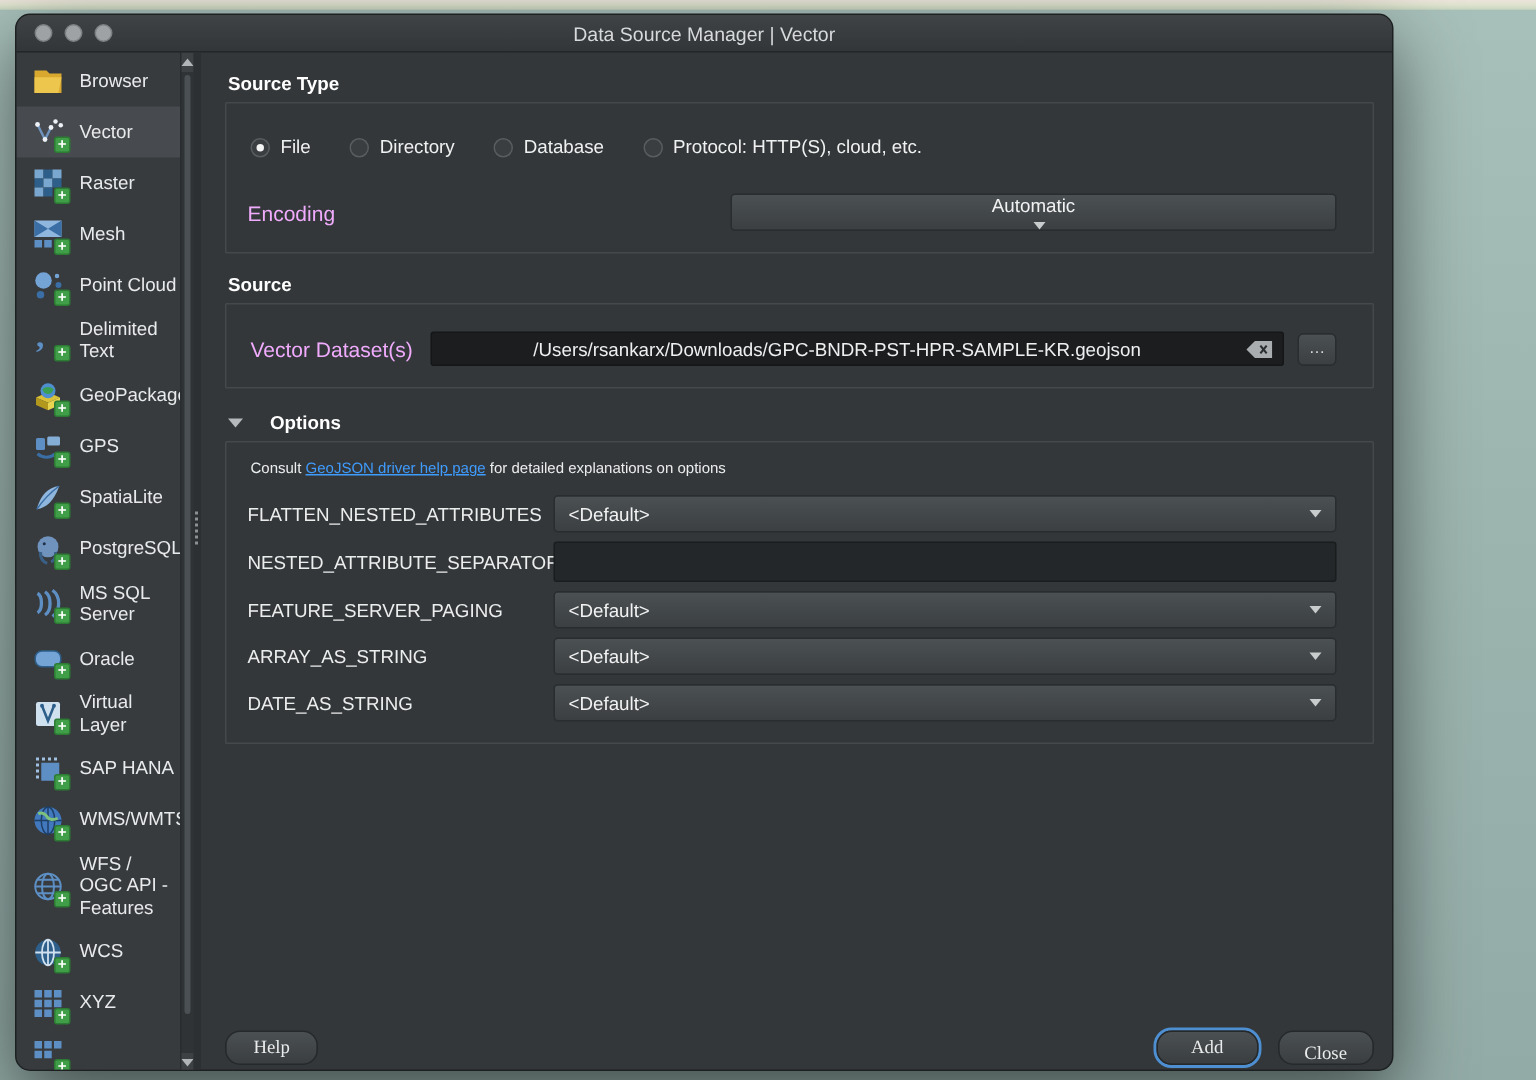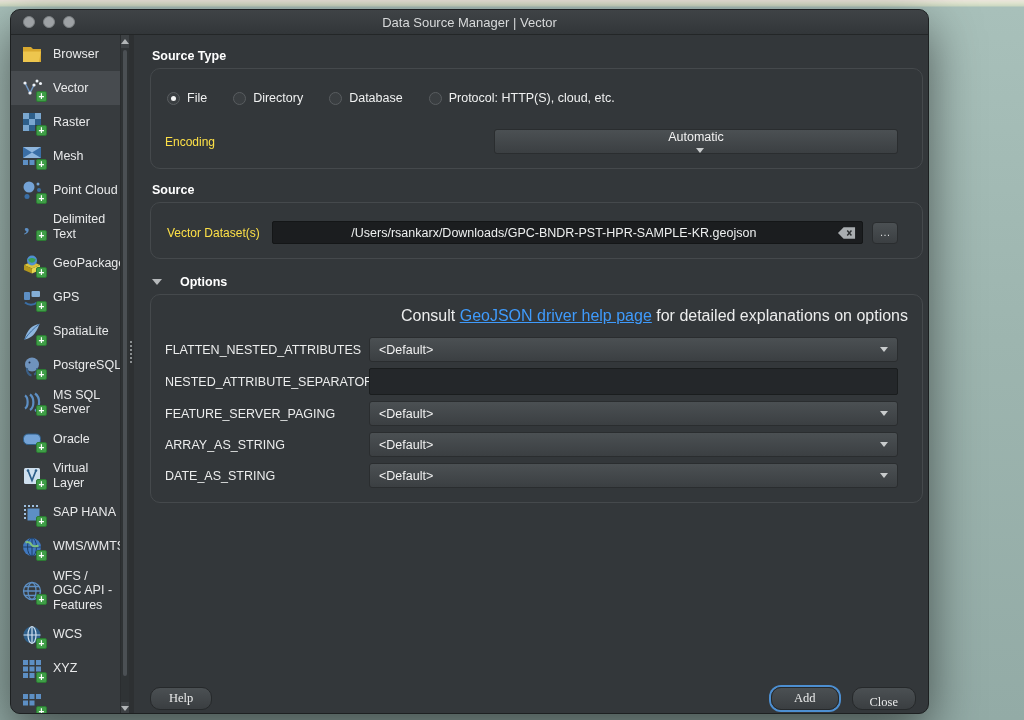--- a/index.html
+++ b/index.html
@@ -37,50 +37,50 @@
   .sb-thumb{flex:1;margin:2px 2px 26px 2px;background:#4b5054;border-radius:2px;}
 
   .splitter{width:5px;background:#2d3032;position:relative;}
   .grip{position:absolute;left:1px;top:306px;width:2px;height:2px;background:#8c9092;
     box-shadow:0 4px #8c9092,0 8px #8c9092,0 12px #8c9092,0 16px #8c9092,0 20px #8c9092;}
 
   
   .main{flex:1;position:relative;padding:0 2px 0 16px;box-sizing:border-box;}
   .gb-title{color:#fff;font-size:12.5px;font-weight:bold;margin:14px 0 5px 2px;}
   .gb-title.inline{margin:0;}
-  .groupbox{border:1px solid #45494c;border-radius:10px;padding:16px 14px 14px 14px;margin-right:3px;}
+  .groupbox{border:1px solid #45494c;border-radius:1px;padding:16px 14px 14px 14px;margin-right:10px;}
 
   .radio-row{display:flex;align-items:center;gap:26px;margin:6px 0 0 2px;}
   .radio{display:flex;align-items:center;gap:7px;}
   .radio-circle{width:13px;height:13px;border-radius:50%;background:#3a3e41;border:1px solid #595d60;
     box-sizing:border-box;position:relative;flex:0 0 auto;}
   .radio-circle.checked::after{content:"";position:absolute;left:3px;top:3px;width:5px;height:5px;border-radius:50%;background:#f3f4f4;}
   .radio-label{color:#f0f1f1;font-size:12.5px;}
 
   .enc-row{display:flex;align-items:center;margin-top:24px;}
-  .lbl{color:#fde047;font-size:12px;}
+  .lbl{color:#f0abfc;font-size:14px;}
 
   .dropdown{height:25px;background:linear-gradient(#4b5053,#3b3f42);border:1px solid #2a2d2f;
     border-radius:3px;display:flex;align-items:center;padding:0 9px;box-sizing:border-box;}
   .dd-val{color:#f2f2f2;font-size:12.5px;flex:1;}
   .chev{width:0;height:0;border-left:4px solid transparent;border-right:4px solid transparent;border-top:5px solid #c9cccd;margin-left:8px;}
   .enc-dd{margin-left:auto;width:404px;margin-right:10px;flex-direction:column;}
 
   .ds-row{display:flex;align-items:center;margin:2px 0 2px 2px;}
   .textfield{height:23px;background:#1b1d1f;border:1px solid #141617;border-radius:2px;
     display:flex;align-items:center;padding:0 6px;box-sizing:border-box;}
   .ds-field{flex:1;margin-left:12px;margin-right:9px;text-align:center;}
   .tf-text{color:#eef0f0;font-size:12.5px;white-space:nowrap;overflow:hidden;flex:1;}
   .clear-btn{display:flex;align-items:center;margin-left:8px;cursor:pointer;}
   .browse-btn{width:26px;height:22px;background:linear-gradient(#4b5053,#3b3f42);border:1px solid #2a2d2f;
     border-radius:4px;color:#d9dbdc;font-size:11px;line-height:1;padding:0;margin-right:10px;}
 
   .opt-header{display:flex;align-items:center;gap:18px;margin:16px 0 5px 2px;}
   .tri{width:0;height:0;border-left:5px solid transparent;border-right:5px solid transparent;border-top:6px solid #b6b9bb;}
-  .consult{color:#eceded;font-size:16px;margin:0 0 12px 2px;text-align:right;}
+  .consult{color:#eceded;font-size:10px;margin:0 0 12px 2px;}
   .link{color:#3f9bfc;text-decoration:underline;cursor:pointer;}
 
   .opt-row{display:flex;align-items:center;margin-top:6px;}
   .opt-label{width:204px;flex:0 0 auto;color:#eceded;font-size:12.5px;}
   .opt-control{flex:1;margin-right:10px;}
   .opt-input{height:25px;background:#24272a;border:1px solid #1a1d1e;border-radius:2px;}
 
   
   .footer{position:absolute;left:16px;right:12px;bottom:5px;display:flex;align-items:center;}
   .btn{height:23px;padding:0 18px;background:linear-gradient(#4b5053,#3a3e41);border:1px solid #26292b;

